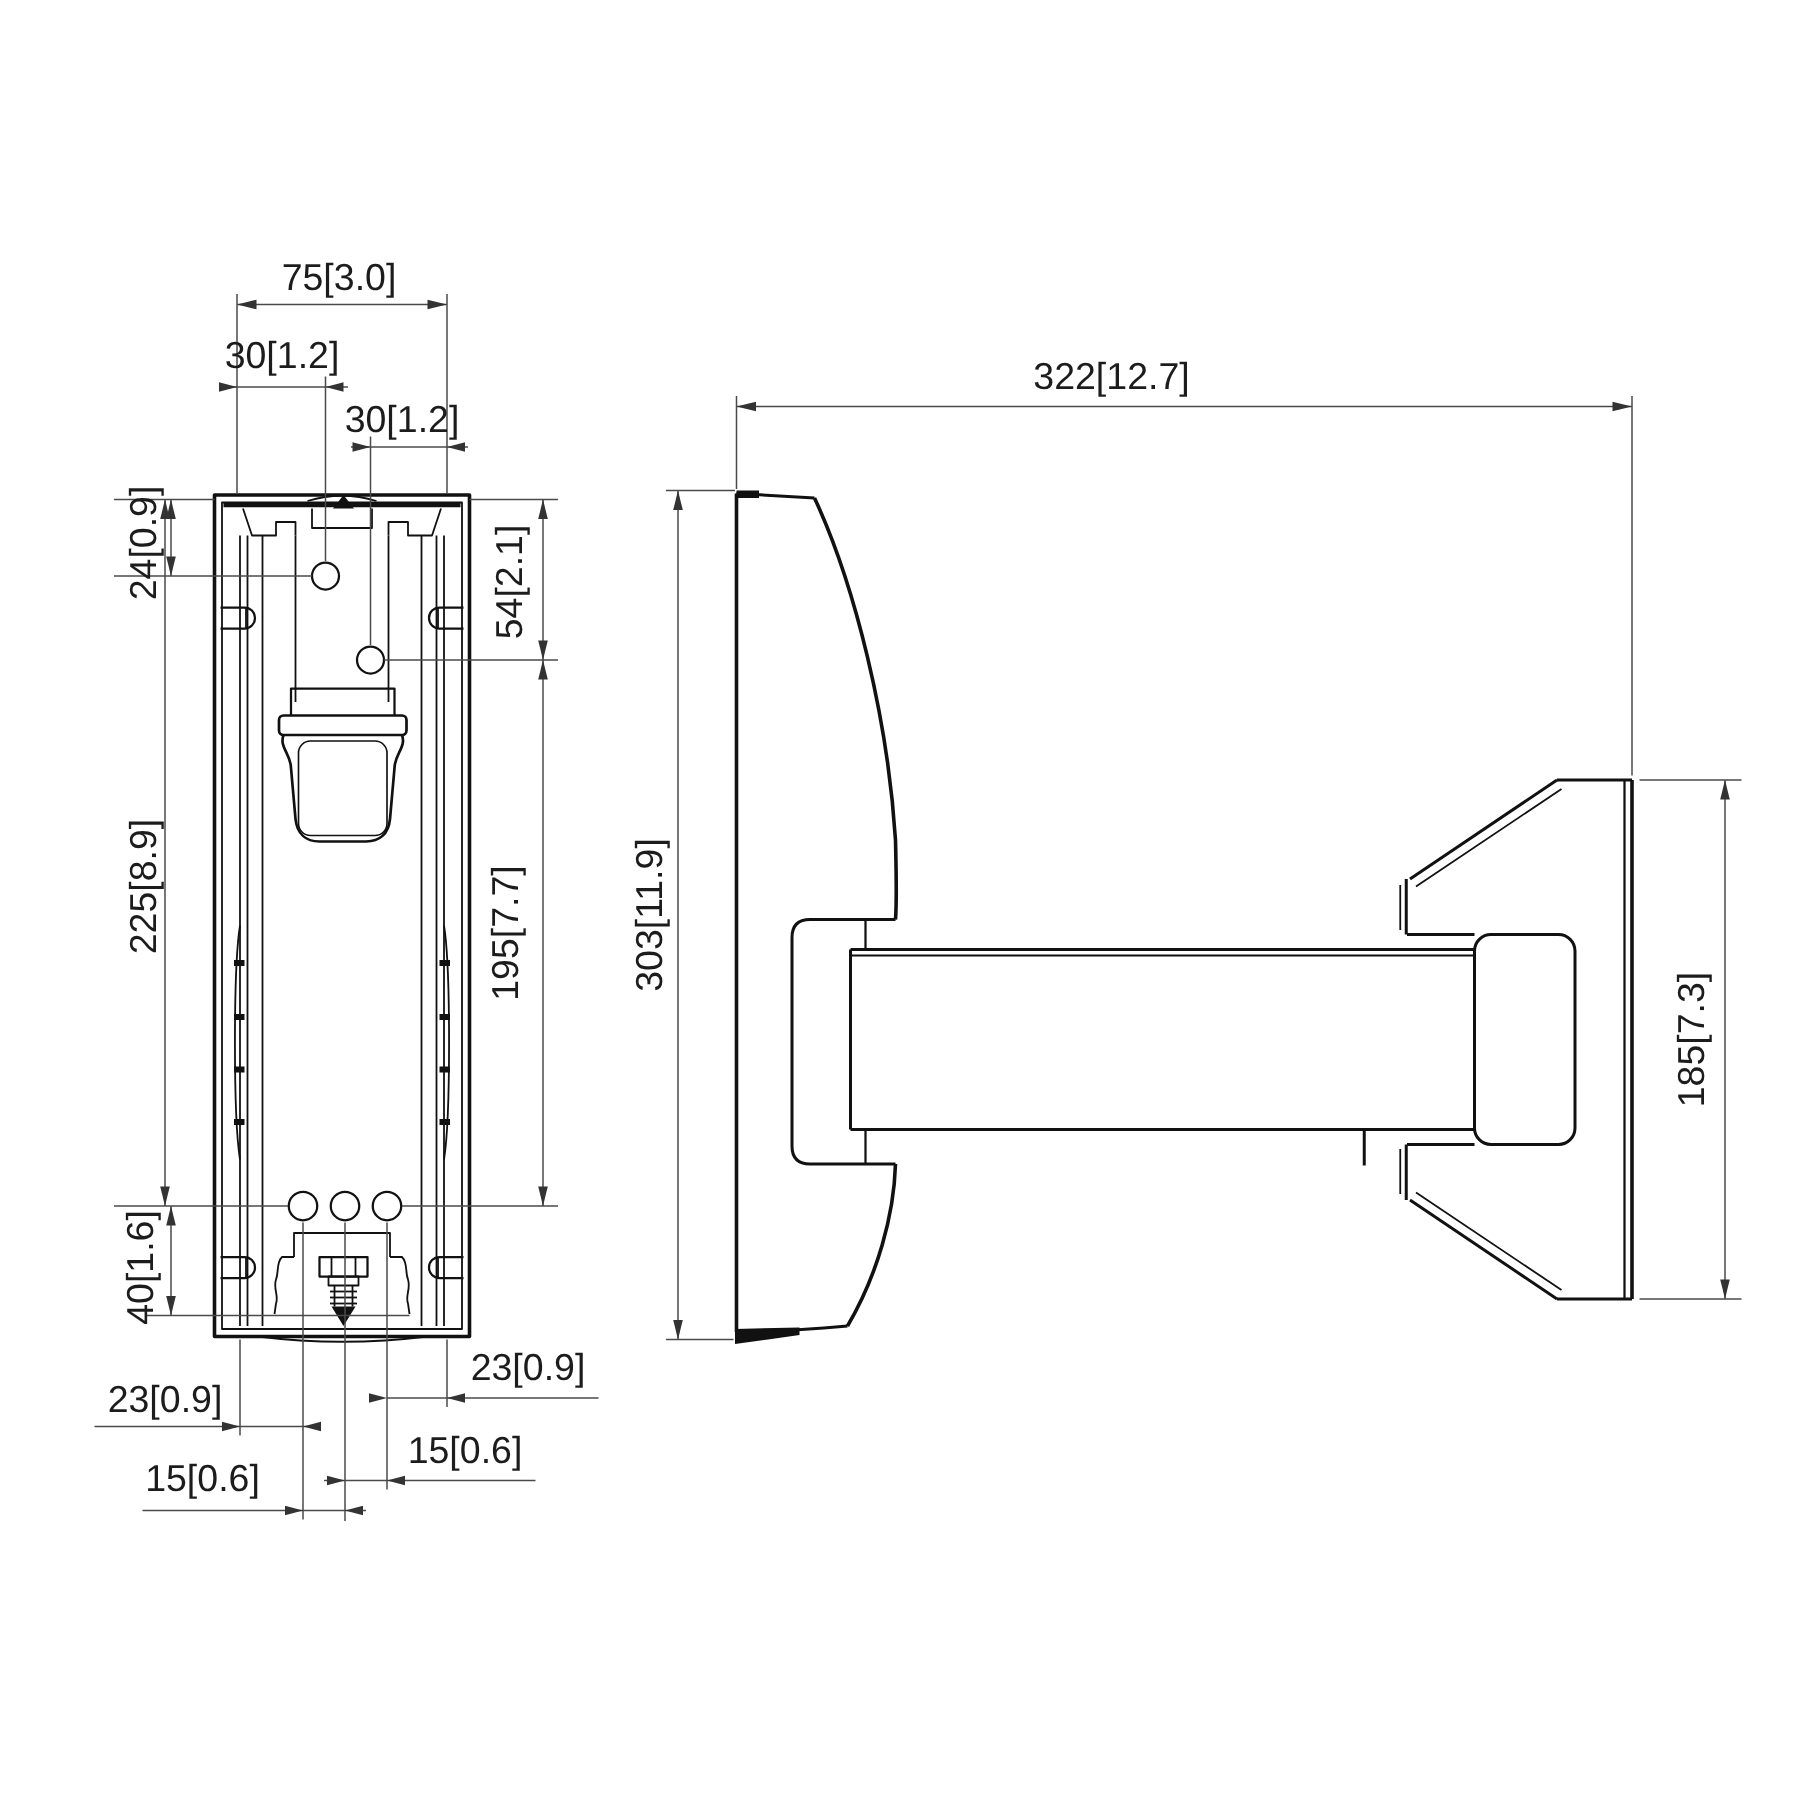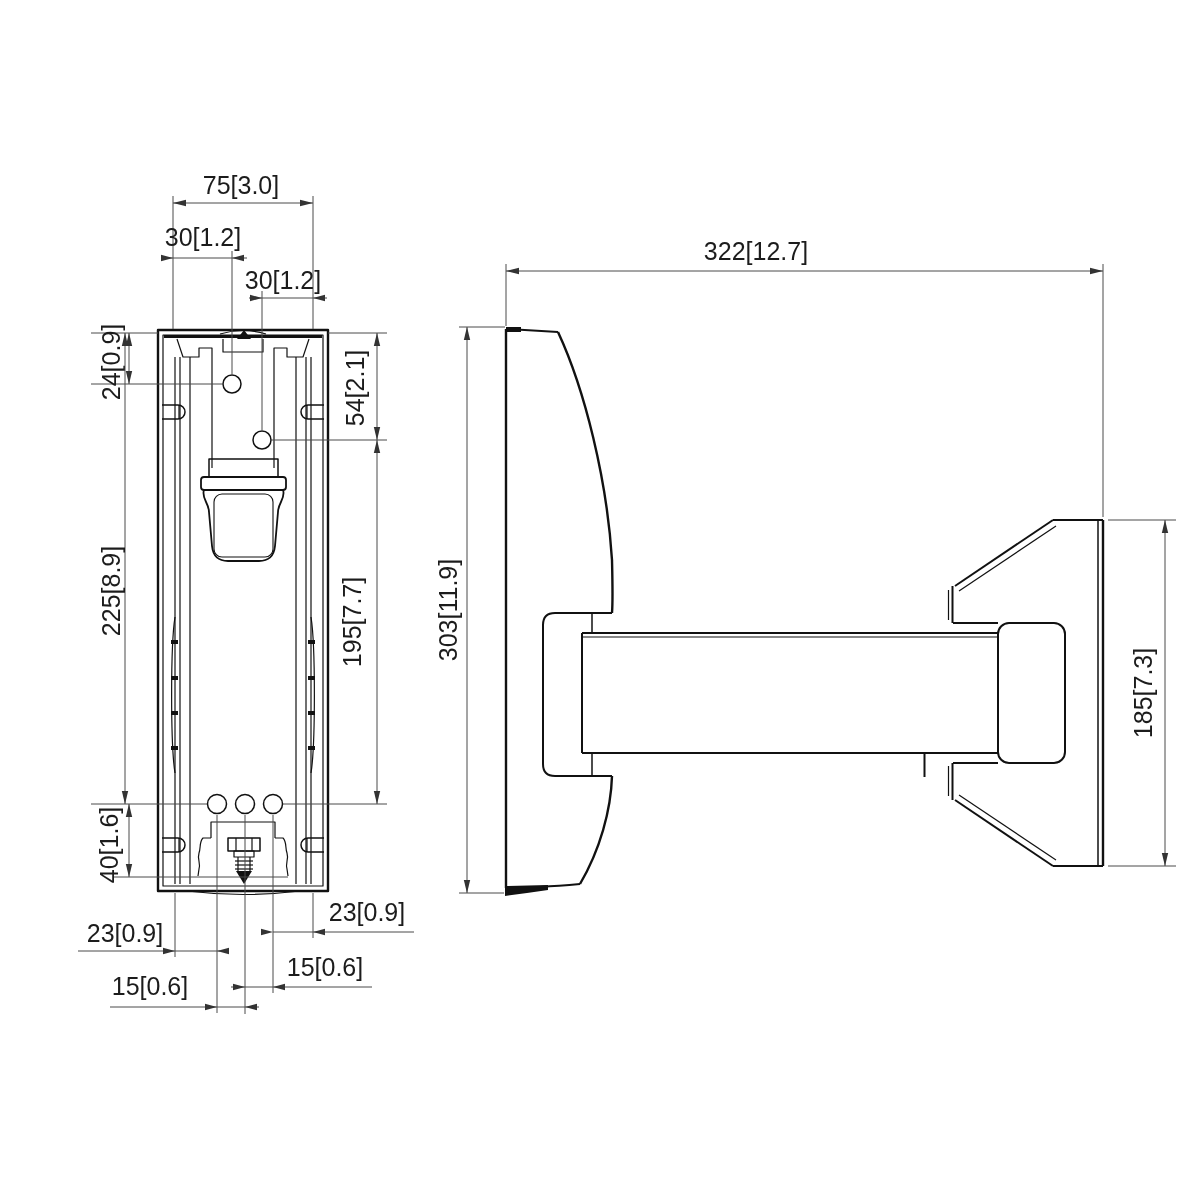--- a/index.html
+++ b/index.html
@@ -1,16 +1,16 @@
 <!DOCTYPE html>
 <html><head>
 <meta charset="utf-8">
 <style>
   html,body{margin:0;padding:0;background:#ffffff;}
-  .page{position:relative;width:1168px;height:1200px;background:#fff;overflow:hidden;padding-left:15px;}
+  .page{position:relative;width:1168px;height:1200px;background:#fff;overflow:hidden;}
   svg{display:block;}
   .geo{stroke:#111111;fill:none;stroke-linejoin:round;stroke-linecap:butt;}
   .g24{stroke-width:2.4;}
   .g20{stroke-width:2;}
   .g15{stroke-width:1.5;}
   .g12{stroke-width:1.2;}
   .fillb{fill:#111111;stroke:none;}
   .dim{stroke:#4a4a4a;stroke-width:1;fill:none;}
   .arr{fill:#333333;stroke:none;}
   .dim-label{

